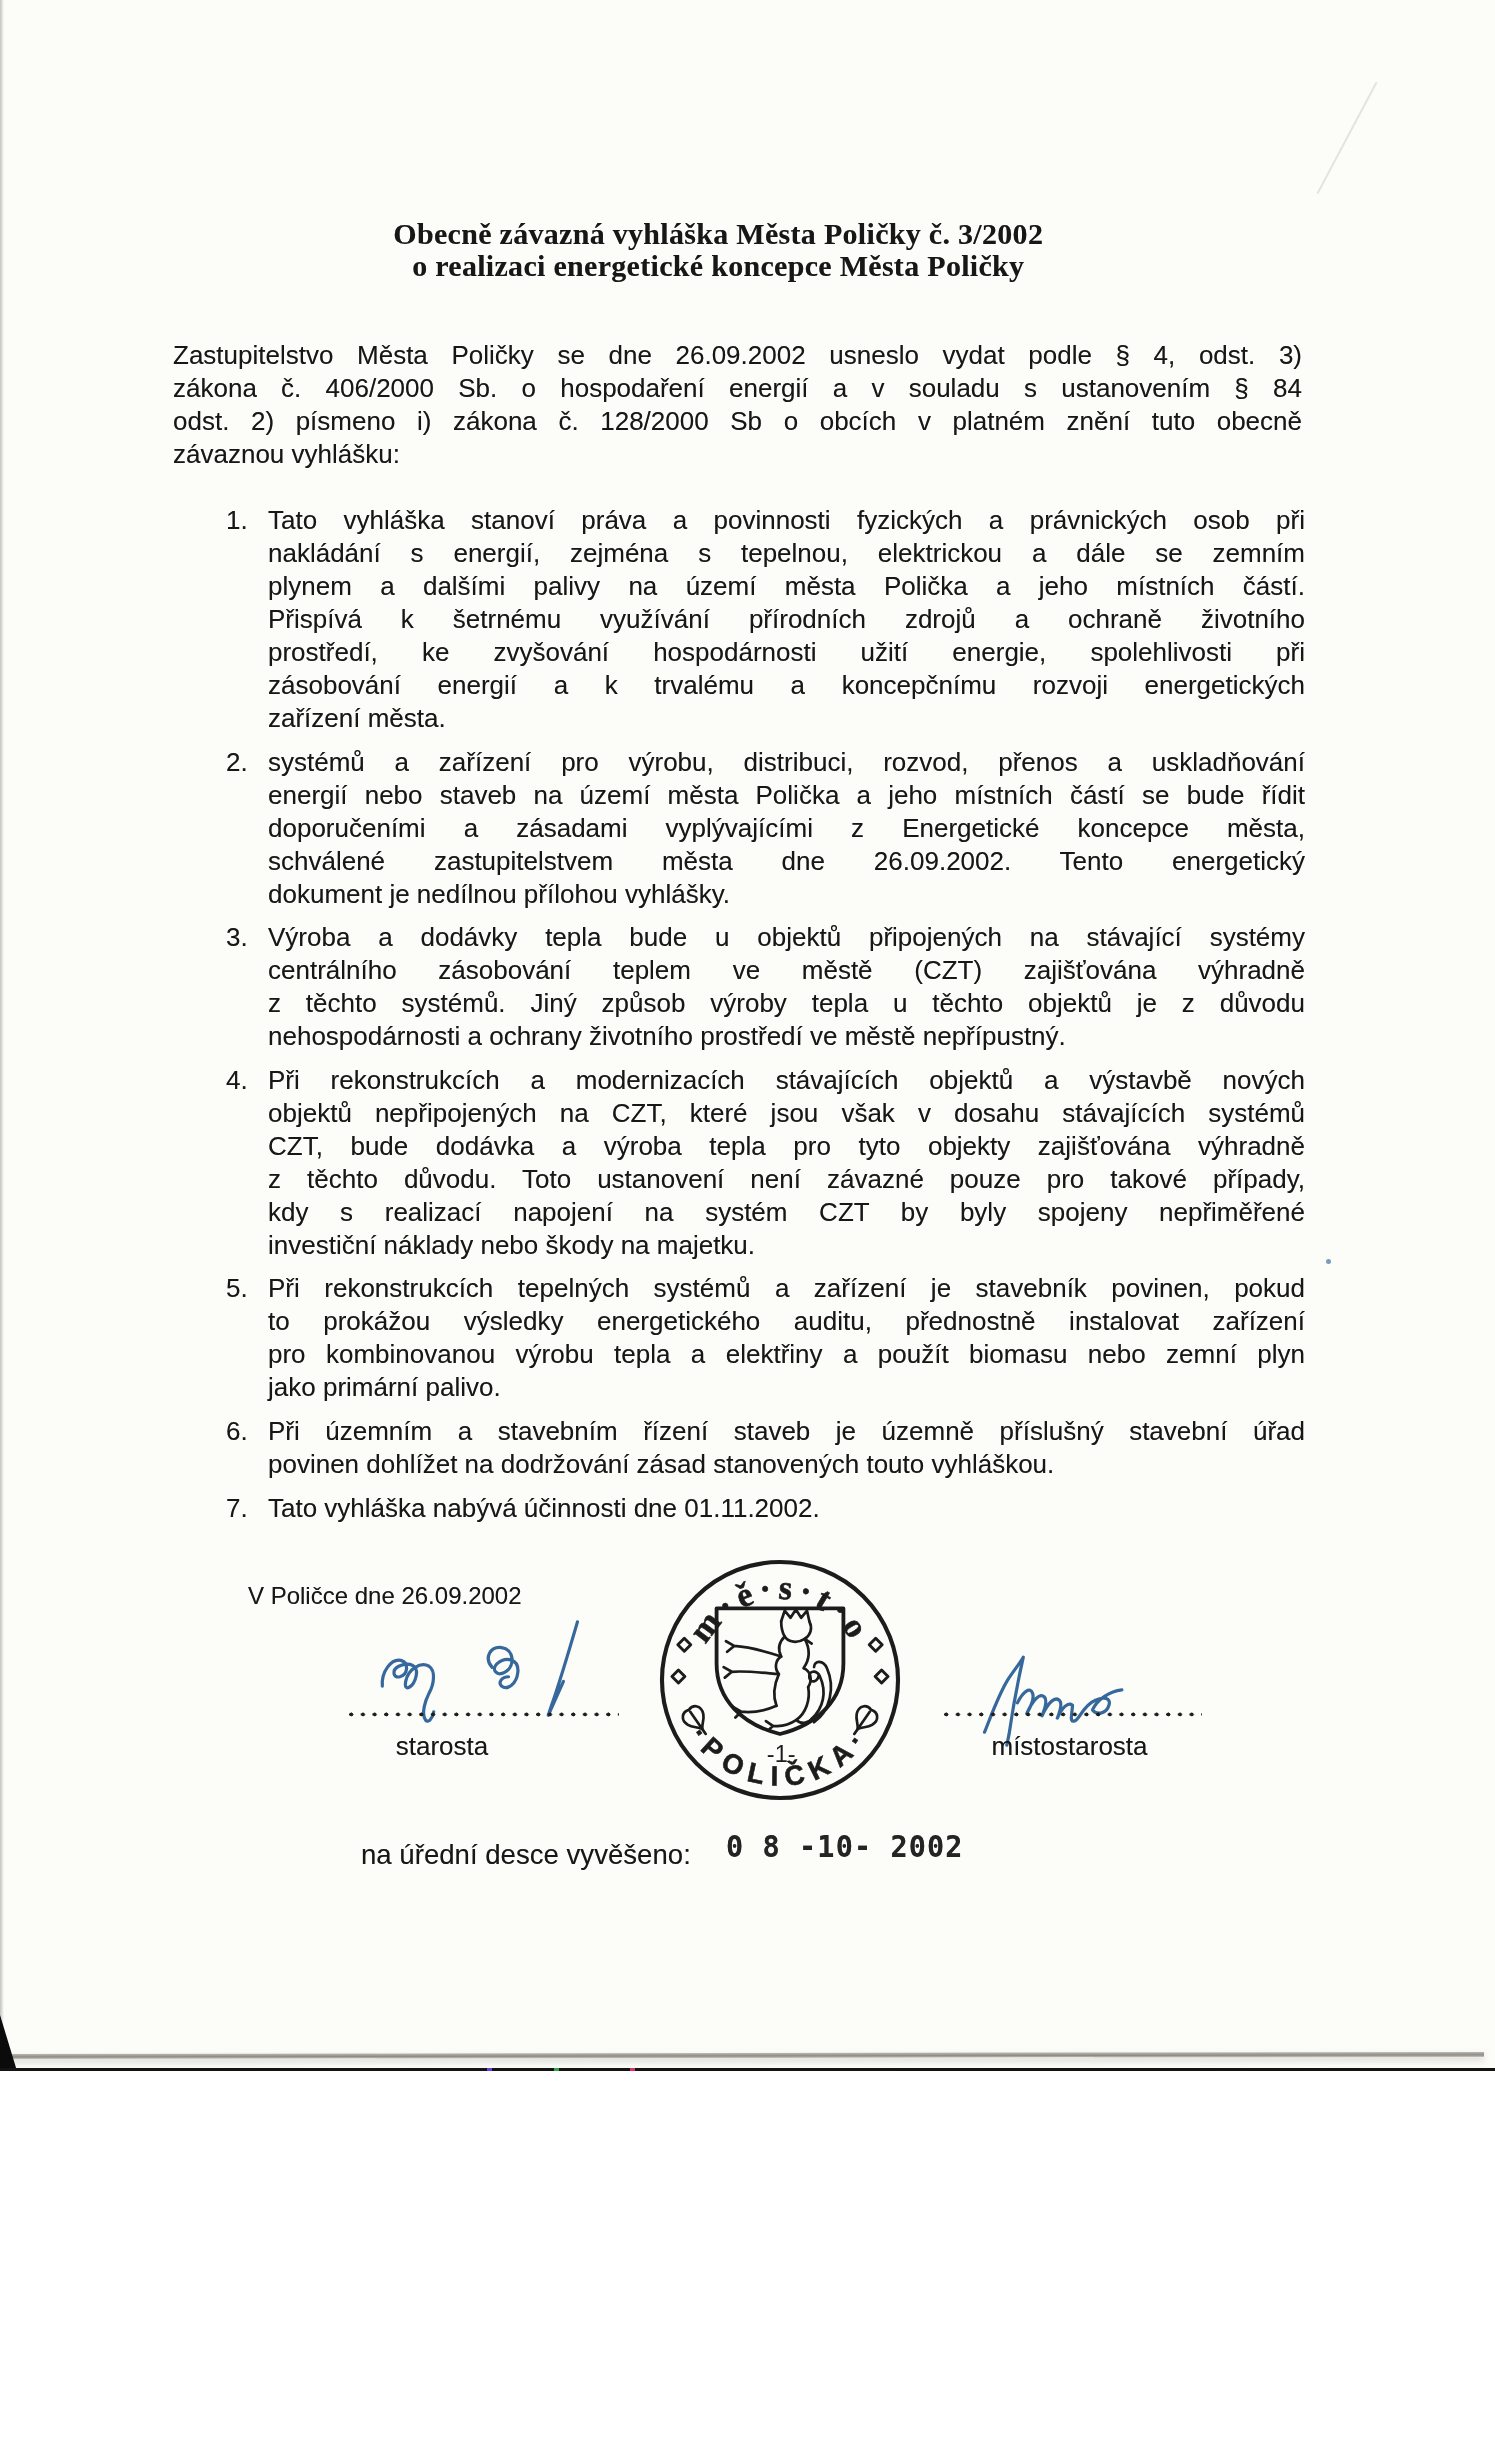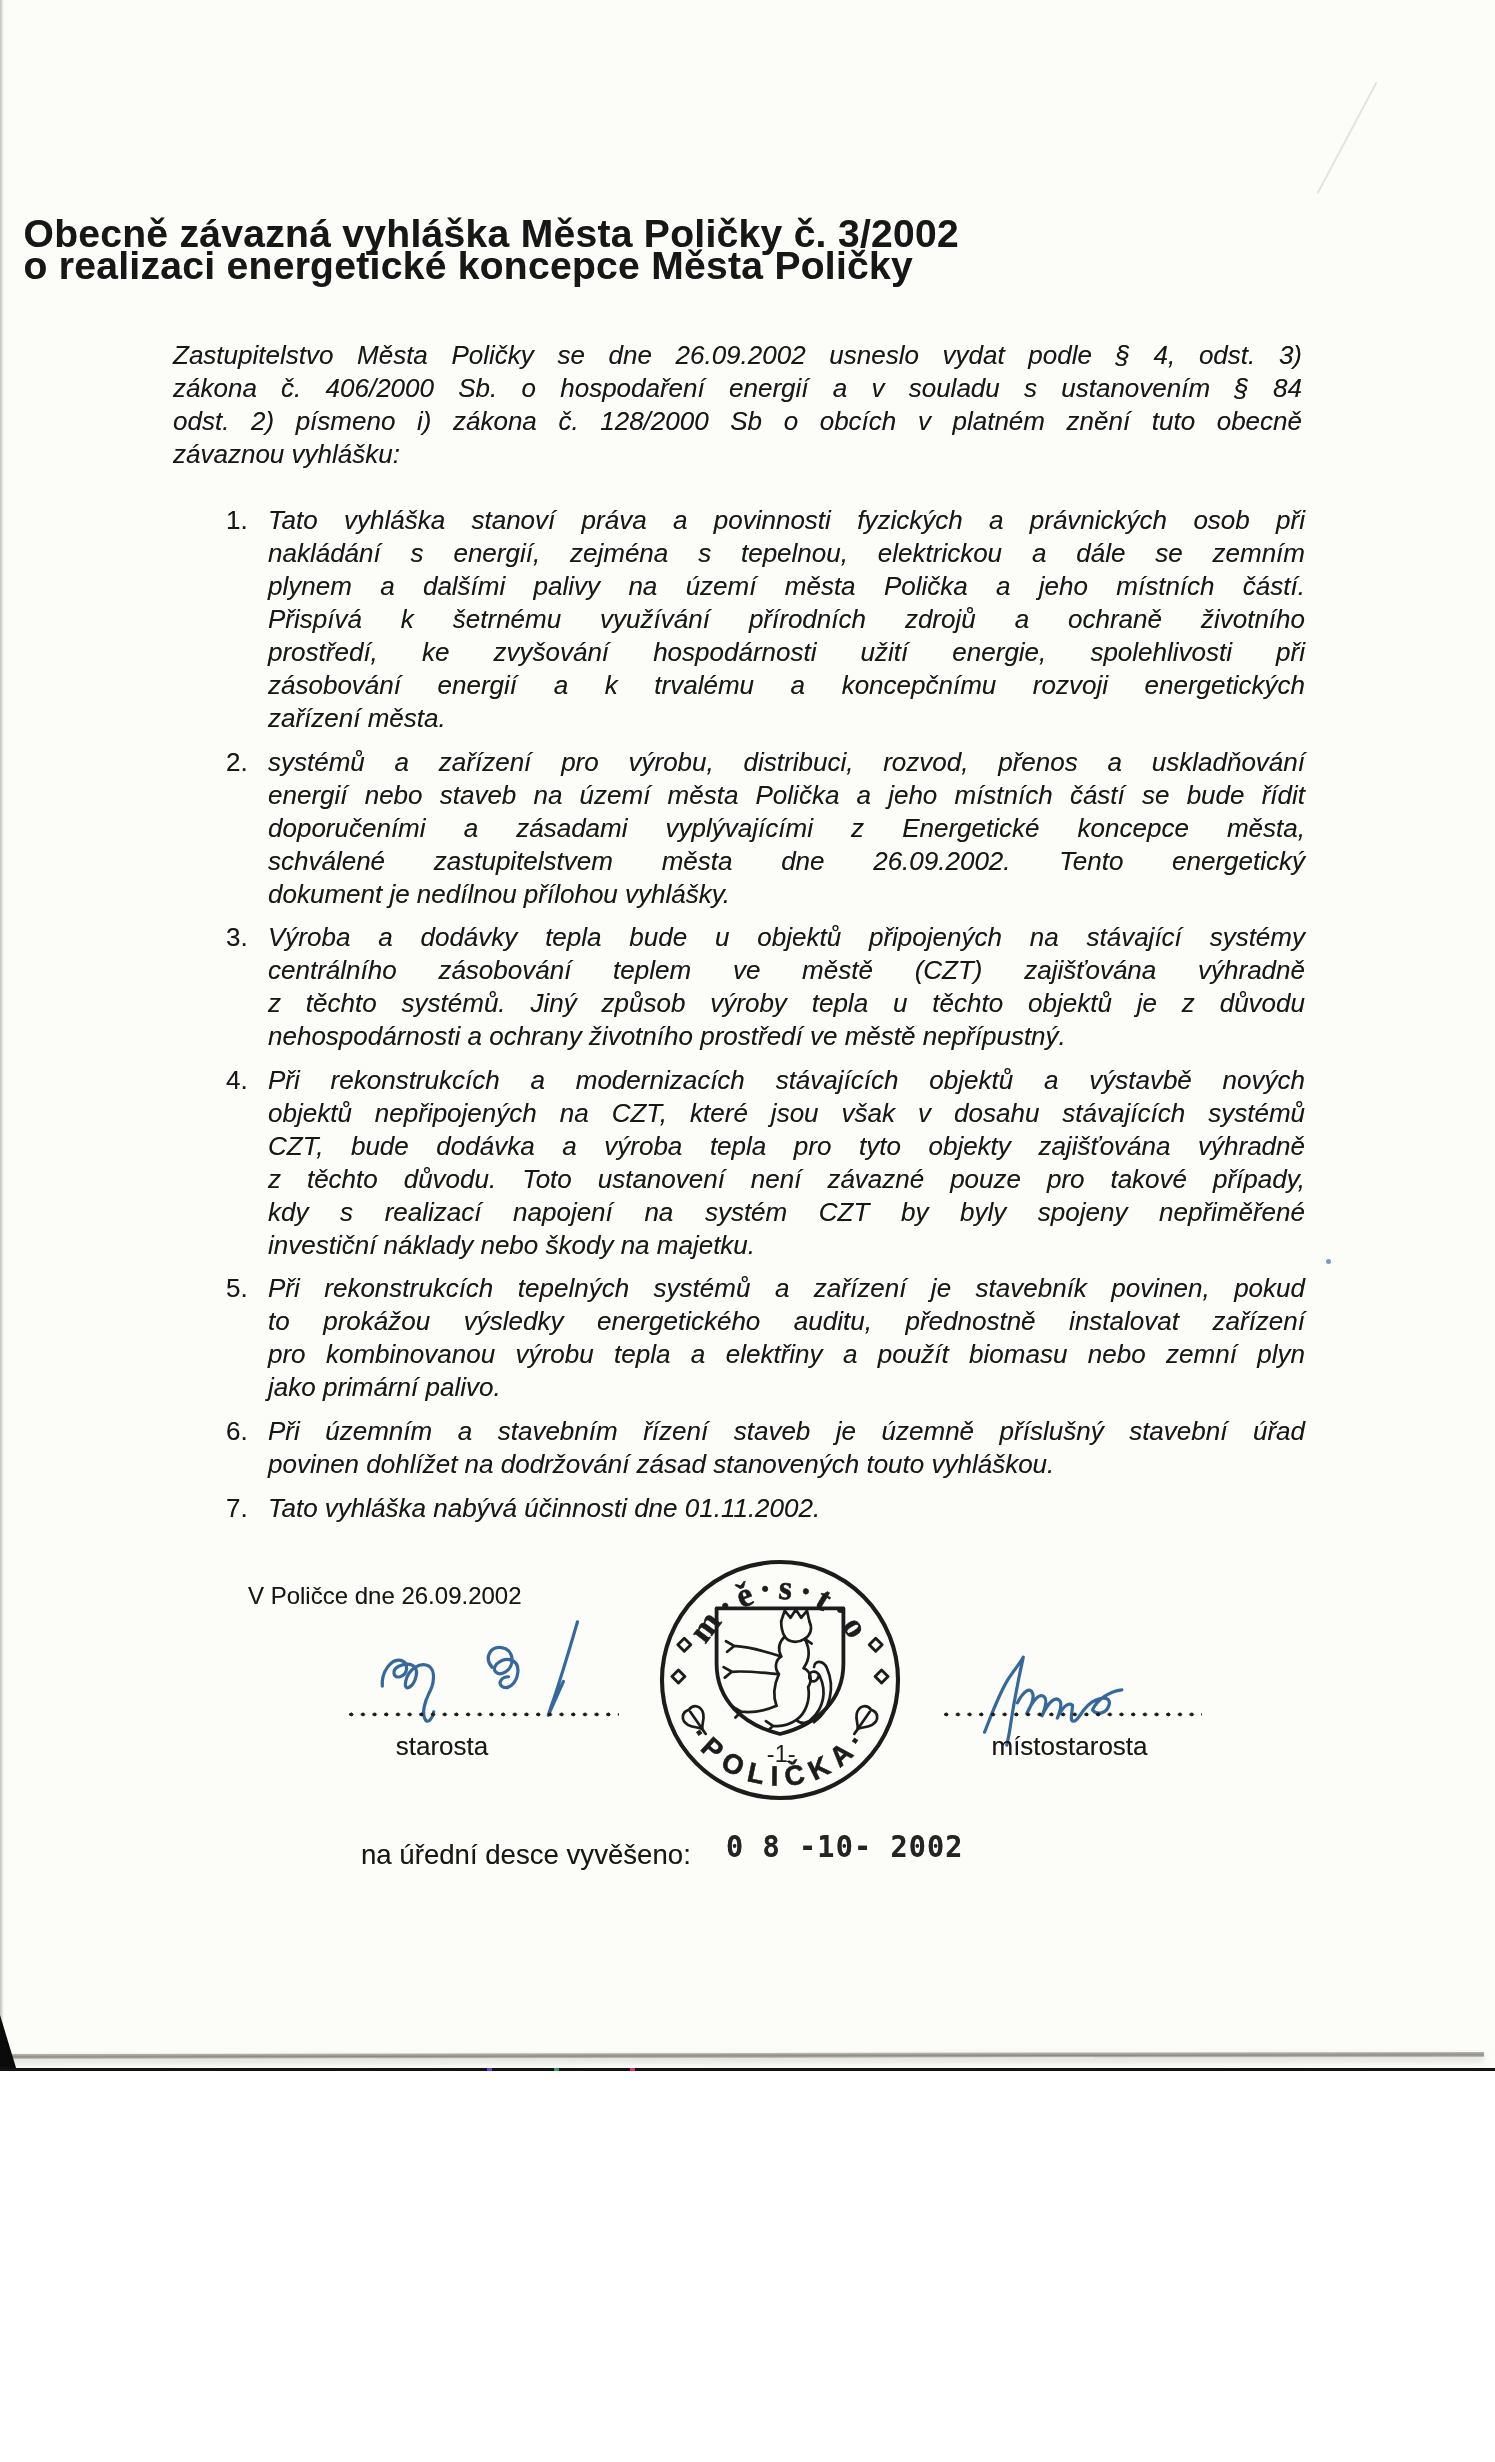--- a/index.html
+++ b/index.html
@@ -2,28 +2,28 @@
 <html style="font-size:9.4px"><head>
 <meta charset="utf-8">
 <style>
   html,body{margin:0;padding:0;}
   body{background:#ffffff;font-family:"Liberation Sans","DejaVu Sans",sans-serif;}
   .stage{position:relative;width:1495px;height:2462px;background:#ffffff;overflow:hidden;}
   .paper{position:absolute;left:0;top:0;width:1495px;height:2071px;background:#fcfcf9;}
   .paper::before{content:'';position:absolute;left:0;top:0;bottom:16.4px;width:3.5px;
     background:linear-gradient(to right,rgba(60,60,55,.30),rgba(60,60,55,0));}
   .txt{color:#171717;text-shadow:0 0 0.6px rgba(25,25,25,.38);}
-  .title{position:absolute;left:23.5px;right:82px;top:218px;text-align:left;
-    font-size:39px;font-weight:bold;line-height:32px;letter-spacing:0.3px;}
+  .title{position:absolute;left:23.5px;right:82px;top:218px;text-align:center;
+    font-size:30px;font-weight:bold;line-height:32px;letter-spacing:0.3px;font-family:Liberation Serif, serif;}
   .intro{position:absolute;left:173px;top:339px;width:1129px;font-size:26px;line-height:33px;}
   .list{position:absolute;left:226px;top:504px;width:1079px;font-size:26px;line-height:33px;}
   .item{display:flex;margin-bottom:10.6px;}
   .num{flex:none;width:42px;}
   .lines{flex:1;min-width:0;}
-  .ln{text-align:justify;font-style:italic;}
+  .ln{text-align:justify;}
   .lines .ln:not(:last-child){text-align-last:justify;}
   .place-date{position:absolute;left:248px;top:1582px;font-size:24px;}
   .dots{position:absolute;height:5.3px;background-image:radial-gradient(circle at 2.3px 2.6px,#1d1d1d 1.9px,transparent 2.3px);
     background-size:11.7px 5.3px;background-repeat:repeat-x;}
   .dots-left{left:349px;top:1712px;width:270px;}
   .dots-right{left:944px;top:1712px;width:258px;}
   .sig-label{position:absolute;top:1731px;font-size:26px;text-align:center;}
   .lbl-left{left:363px;width:158px;}
   .lbl-right{left:973px;width:193px;}
   .sig{position:absolute;}

